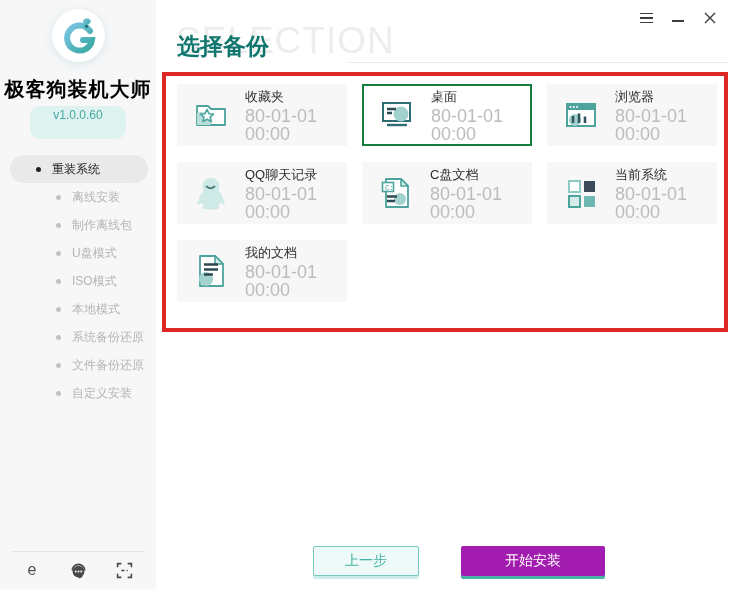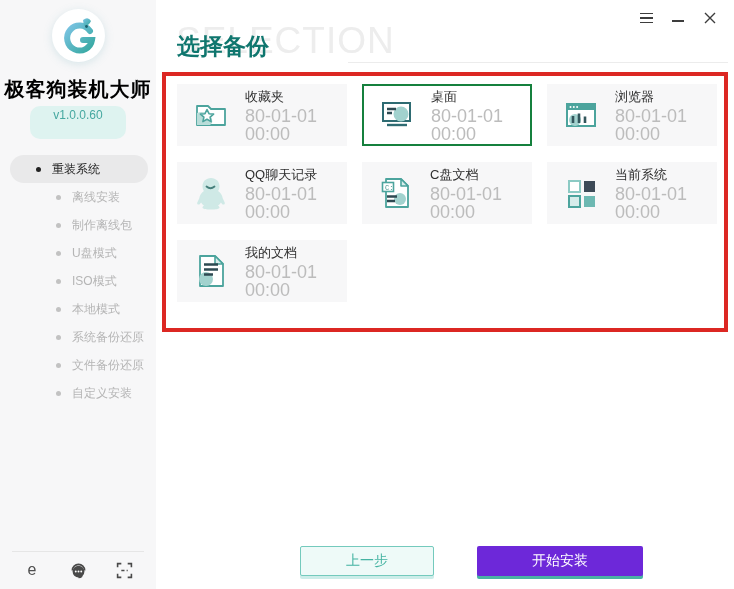--- a/index.html
+++ b/index.html
@@ -44,23 +44,23 @@
   .card { background:#f7f7f8; border:1px solid #f7f7f8; display:flex; align-items:center; cursor:pointer; }
   .card.selected { background:#ffffff; border:2px solid #15803d; }
   .cicon { width:40px; height:40px; margin-left:13px; flex:0 0 40px; }
   .cicon svg { width:40px; height:40px; display:block; }
   .ctext { margin-left:14px; }
   .clabel { font-size:13px; color:#2f2f2f; font-weight:500; line-height:20px; }
   .cdate { font-size:18px; color:#bcbcbc; line-height:18px; }
 
   .actions { position:absolute; left:0; top:546px; width:578px; height:30px; }
   .btn { position:absolute; height:30px; font-size:14px; border-radius:2px; cursor:pointer; font-family:inherit; }
-  .btn.prev { left:144px; width:134px; background:#eefaf8; border:1px solid #74cabd; color:#45b3a2;
+  .btn.prev { left:157px; width:106px; background:#eefaf8; border:1px solid #74cabd; color:#45b3a2;
               box-shadow:0 3px 0 rgba(86,195,181,.30); }
-  .btn.start { left:321px; width:166px; background:#6d28d9; border:none; color:#ffffff;
+  .btn.start { left:305px; width:144px; background:#a21caf; border:none; color:#ffffff;
                box-shadow:0 3px 0 #49b2a4; }
 </style>
 </head>
 <body>
 
 <div class="window">
 
   <div class="controls">
     <div class="winbtn">
       <div class="hamburger">

